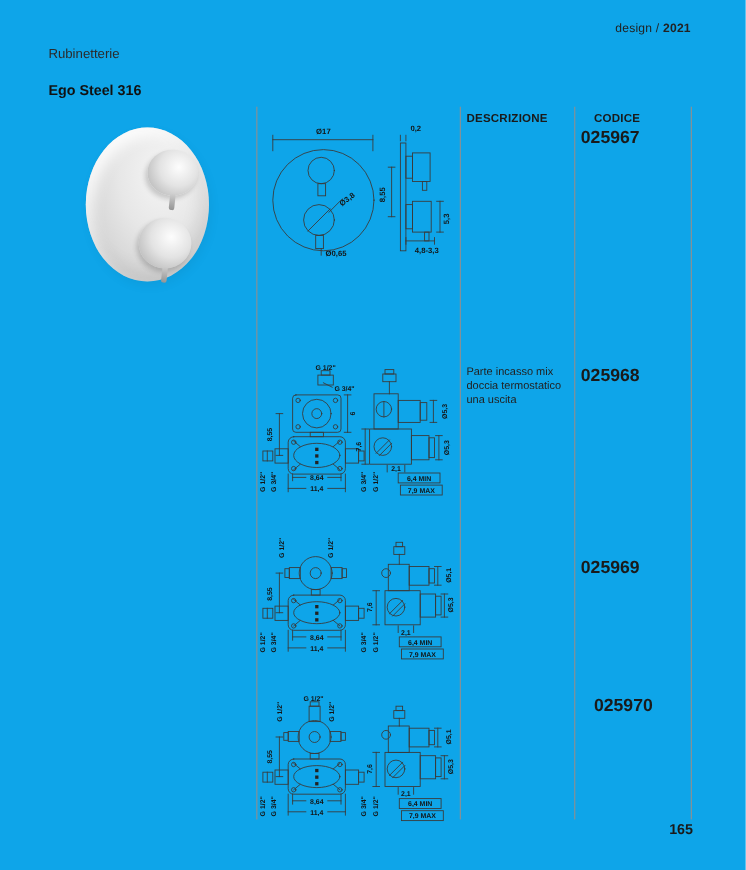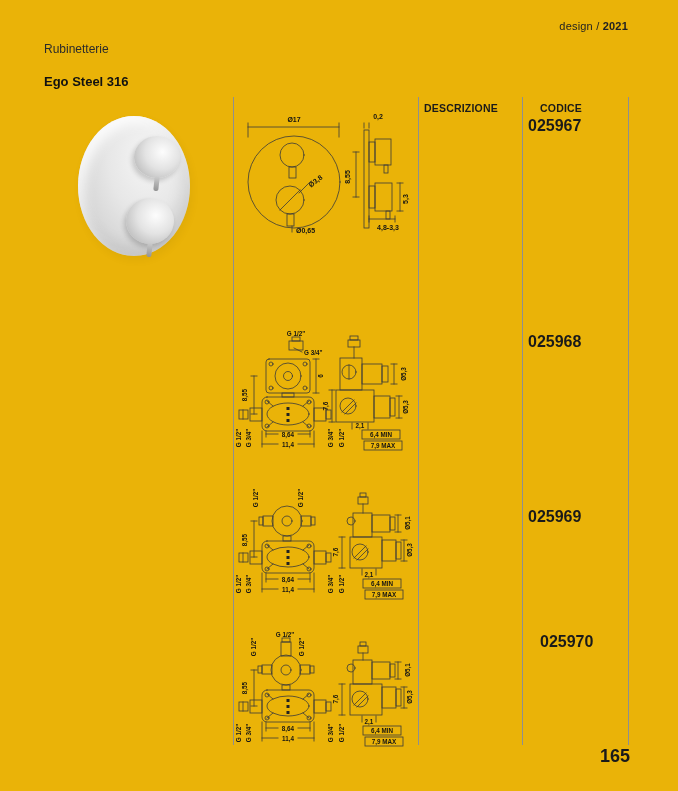--- a/index.html
+++ b/index.html
@@ -1,27 +1,27 @@
 <!DOCTYPE html>
 <html><head>
 <meta charset="utf-8">
 <style>
   html,body{margin:0;padding:0;background:#fff}
-  .page{position:relative;width:678px;height:791px;background:#eab308;overflow:hidden;
+  .page{position:relative;width:678px;height:791px;background:#0ea5e9;overflow:hidden;
         font-family:"Liberation Sans",sans-serif;color:#1a1a1a}
   .abs{position:absolute}
   .hdr{top:20px;right:50px;font-size:11px;color:#222;letter-spacing:.2px}
   .hdr .yr{font-weight:bold}
   .title{left:44px;top:42px;font-size:12px;color:#2b2b2b}
   .subtitle{left:44px;top:74px;font-size:13px;font-weight:bold;color:#111}
   .vline{width:1px;background:#8f8f8f;top:97px;height:648px}
   .colhdr{top:102px;font-size:10.5px;font-weight:bold;letter-spacing:.2px}
   .desc{width:94px;font-size:10px;line-height:12.5px;color:#222}
   .code{font-size:16px;font-weight:bold}
-  .pageno{top:746px;right:48px;font-size:18px;font-weight:bold}
+  .pageno{top:746px;right:48px;font-size:13px;font-weight:bold}
   
   .photo{left:70px;top:110px;width:130px;height:152px}
   .plate{position:absolute;left:8px;top:6px;width:112px;height:140px;border-radius:50%;
          background:radial-gradient(ellipse at 62% 30%,#f5f5f5,#e7e7e7 40%,#d3d3d3 75%,#c7c7c7);
          box-shadow:inset -6px -10px 16px rgba(0,0,0,.08),inset 6px 8px 12px rgba(255,255,255,.85),2px 4px 10px rgba(0,0,0,.05)}
   .knob{position:absolute;border-radius:50%;
         background:radial-gradient(circle at 62% 38%,#fdfdfd,#e3e3e3 45%,#bfbfbf 80%,#acacac);
         box-shadow:-2px 3px 5px rgba(0,0,0,.18)}
   .k1{left:64px;top:26px;width:46px;height:42px}
   .k2{left:56px;top:88px;width:48px;height:46px}
@@ -59,20 +59,21 @@
 
   <div class="abs vline" style="left:233px"></div>
   <div class="abs vline" style="left:418px"></div>
   <div class="abs vline" style="left:522px"></div>
   <div class="abs vline" style="left:628px"></div>
 
   <div class="abs colhdr" style="left:424px">DESCRIZIONE</div>
   <div class="abs colhdr" style="left:540px">CODICE</div>
 
   <div class="abs code" style="left:528px;top:117px">025967</div>
+  <div class="abs desc" style="left:424px;top:333px">Parte incasso mix doccia termostatico una uscita</div>
   <div class="abs code" style="left:528px;top:333px">025968</div>
   <div class="abs code" style="left:528px;top:508px">025969</div>
   <div class="abs code" style="left:540px;top:633px">025970</div>
 
   <svg class="abs" style="left:238px;top:106px" width="180" height="136" viewBox="0 0 180 136">
     <g class="tl">
       <line x1="10" y1="21" x2="101" y2="21"></line>
         <line x1="10" y1="17" x2="10" y2="31"></line>
         <line x1="101" y1="17" x2="101" y2="31"></line>
       <circle cx="56" cy="76" r="46"></circle>

